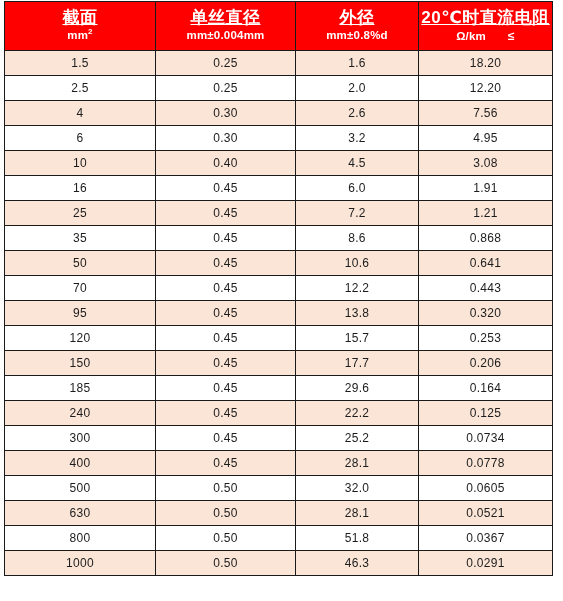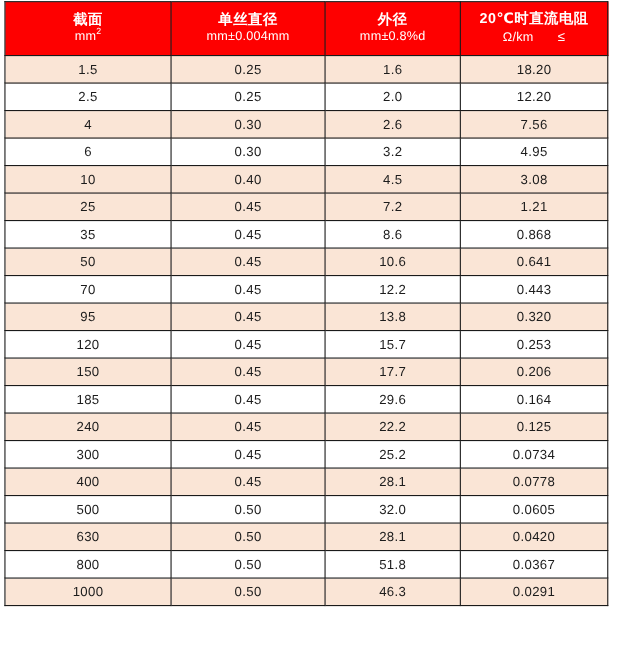--- a/index.html
+++ b/index.html
@@ -41,30 +41,31 @@
     height: 43px;
     padding: 2px 1px 3px 1px;
     text-align: center;
     vertical-align: middle;
     font-weight: bold;
     font-size: 12.5px;
     line-height: 1.0;
   }
   .hdr-main {
     display: block;
-    font-size: 13px;
+    font-size: 17px;
     font-weight: bold;
     letter-spacing: 0.5px;
     margin-bottom: 4px;
     white-space: nowrap;
+    text-decoration: underline;
   }
   .hdr-sub {
     display: block;
     font-size: 11.5px;
-    font-weight: normal;
+    font-weight: bold;
     letter-spacing: 0.2px;
     white-space: nowrap;
   }
   .hdr-sub sup {
     font-size: 8px;
     vertical-align: super;
     line-height: 0;
   }
   .hdr-sub .le-sym {
     display: inline-block;
@@ -147,20 +148,26 @@
           <td>0.30</td>
           <td>3.2</td>
           <td>4.95</td>
         </tr>
         <tr class="row-odd">
           <td>10</td>
           <td>0.40</td>
           <td>4.5</td>
           <td>3.08</td>
         </tr>
+        <tr class="row-even">
+          <td>16</td>
+          <td>0.45</td>
+          <td>6.0</td>
+          <td>1.91</td>
+        </tr>
         <tr class="row-odd">
           <td>25</td>
           <td>0.45</td>
           <td>7.2</td>
           <td>1.21</td>
         </tr>
         <tr class="row-even">
           <td>35</td>
           <td>0.45</td>
           <td>8.6</td>
@@ -223,21 +230,21 @@
         <tr class="row-even">
           <td>500</td>
           <td>0.50</td>
           <td>32.0</td>
           <td>0.0605</td>
         </tr>
         <tr class="row-odd">
           <td>630</td>
           <td>0.50</td>
           <td>28.1</td>
-          <td>0.0420</td>
+          <td>0.0521</td>
         </tr>
         <tr class="row-even">
           <td>800</td>
           <td>0.50</td>
           <td>51.8</td>
           <td>0.0367</td>
         </tr>
         <tr class="row-odd">
           <td>1000</td>
           <td>0.50</td>

